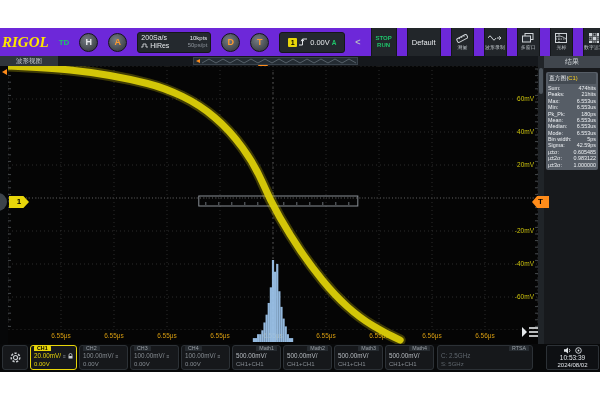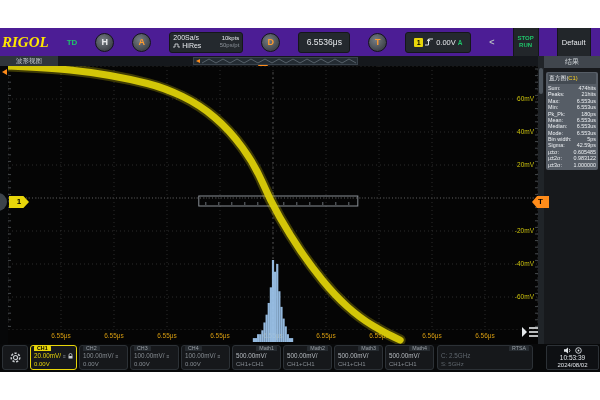--- a/index.html
+++ b/index.html
@@ -1,20 +1,20 @@
 <!DOCTYPE html>
 <html><head>
 <meta charset="utf-8">
 <style>
   html,body{margin:0;padding:0;background:#ffffff;}
   body{width:600px;height:400px;position:relative;font-family:"Liberation Sans",sans-serif;-webkit-font-smoothing:antialiased;}
   .ui{position:absolute;left:0;top:28px;width:600px;height:344px;background:#060708;overflow:hidden;}
 
   
-  .toolbar{position:absolute;left:0;top:0;width:600px;height:28px;background:#4c1d95;display:flex;align-items:center;gap:18px;padding-left:2px;box-sizing:border-box;}
+  .toolbar{position:absolute;left:0;top:0;width:600px;height:28px;background:#6d28d9;display:flex;align-items:center;gap:10px;padding-left:2px;box-sizing:border-box;}
   .logo{width:52px;font-family:"Liberation Serif",serif;font-weight:bold;font-style:italic;font-size:15px;color:#ffe600;letter-spacing:0px;}
   .modechip{width:20px;text-align:center;font-size:8px;font-weight:bold;color:#1fc46a;}
   .knob{width:19px;height:19px;border-radius:50%;background:radial-gradient(circle at 40% 35%,#767d84,#41464c 70%);border:1px solid #13151a;display:flex;align-items:center;justify-content:center;font-size:9px;font-weight:bold;color:#e8eaec;box-sizing:border-box;flex:none;}
   .knob.orange{color:#ff9b2f;}
   .tbox{height:21px;background:#24292e;border:1px solid #14171a;border-radius:3px;display:flex;align-items:center;justify-content:center;color:#e6e9ec;font-size:8.5px;box-sizing:border-box;flex:none;}
   .acq{width:74px;justify-content:space-between;padding:0 3px;}
   .acq .c1{display:flex;flex-direction:column;line-height:1.1;font-size:7px;}
   .acq .c2{display:flex;flex-direction:column;line-height:1.1;font-size:6px;text-align:right;}
   .dim{color:#8d949b;}
   .trg{width:66px;gap:2px;padding:0 2px;font-size:7.5px;}
@@ -89,21 +89,20 @@
         <span><svg width="7" height="5" viewBox="0 0 7 5">
               <polyline points="0,4 2,4 2,1 5,1 5,4 7,4" fill="none" stroke="#e6e9ec" stroke-width="0.8"></polyline>
             </svg> <span>HiRes</span></span>
       </span>
       <span class="c2">
         <span>10kpts</span>
         <span class="dim">50ps/pt</span>
       </span>
     </div>
     <div class="knob orange">D</div>
-    <div class="tbox" style="width:52px">6.5536μs</div>
     <div class="knob orange">T</div>
     <div class="tbox trg">
       <span class="srcchip">1</span>
       <svg width="9" height="8" viewBox="0 0 9 8">
           <polyline points="0,7 3.5,7 3.5,1 8,1" fill="none" stroke="#dfe3e6" stroke-width="1"></polyline>
           <polyline points="2.2,3.2 3.5,1 4.8,3.2" fill="none" stroke="#dfe3e6" stroke-width="1"></polyline>
         </svg>
       <span>0.00V</span>
       <span class="grn" style="font-size:6.5px">A</span>
     </div>

